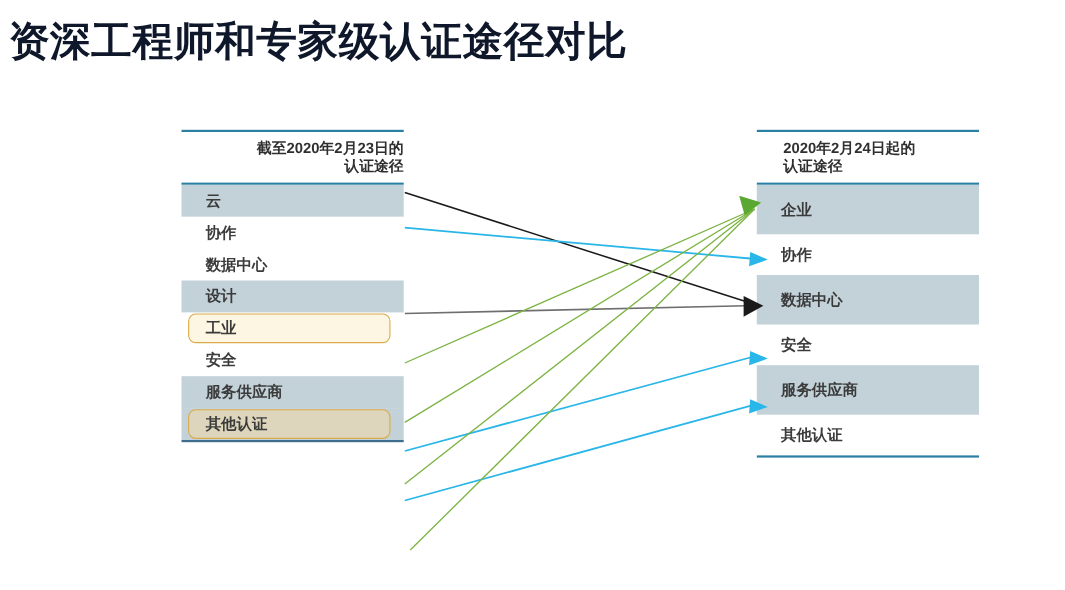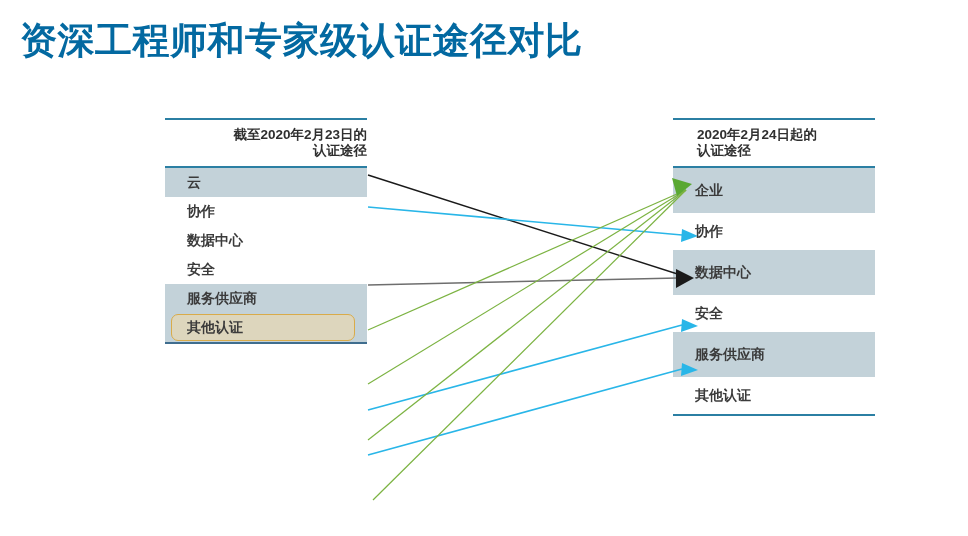--- a/index.html
+++ b/index.html
@@ -12,37 +12,38 @@
     height: 536px;
     position: relative;
     overflow: hidden;
     font-family: "Liberation Sans", "DejaVu Sans", sans-serif;
     color: #3b3b3b;
   }
 
   
   #slide-title {
     position: absolute;
-    left: 20px;
+    left: 8px;
     top: 18px;
     font-size: 37px;
     line-height: 46px;
     font-weight: 700;
-    color: #0369a1;
+    color: #0f172a;
     letter-spacing: 0.5px;
     white-space: nowrap;
+    font-family: Liberation Mono, monospace;
   }
 
   
   .column {
     position: absolute;
     width: 202px;
   }
   #left-column  { left: 165px; top: 118px; text-align: right; }
-  #right-column { left: 673px; top: 118px; }
+  #right-column { left: 688px; top: 118px; }
 
   .col-rule {
     height: 0;
     border-top: 2px solid #2b7fa3;
     width: 100%;
   }
   .col-rule.thin { border-top-width: 2px; }
 
   .col-header {
     font-size: 13.5px;
@@ -136,21 +137,28 @@
 
     <div class="row plain">
       <span class="row-label">协作</span>
     </div>
 
 
     <div class="row plain">
       <span class="row-label">数据中心</span>
     </div>
 
-
+    <div class="row shaded">
+      <span class="row-label">设计</span>
+    </div>
+
+    <div class="row plain highlight cream">
+      <span class="pill"></span>
+      <span class="row-label">工业</span>
+    </div>
 
 
     <div class="row plain">
       <span class="row-label">安全</span>
     </div>
 
     <div class="row shaded">
       <span class="row-label">服务供应商</span>
     </div>
 

